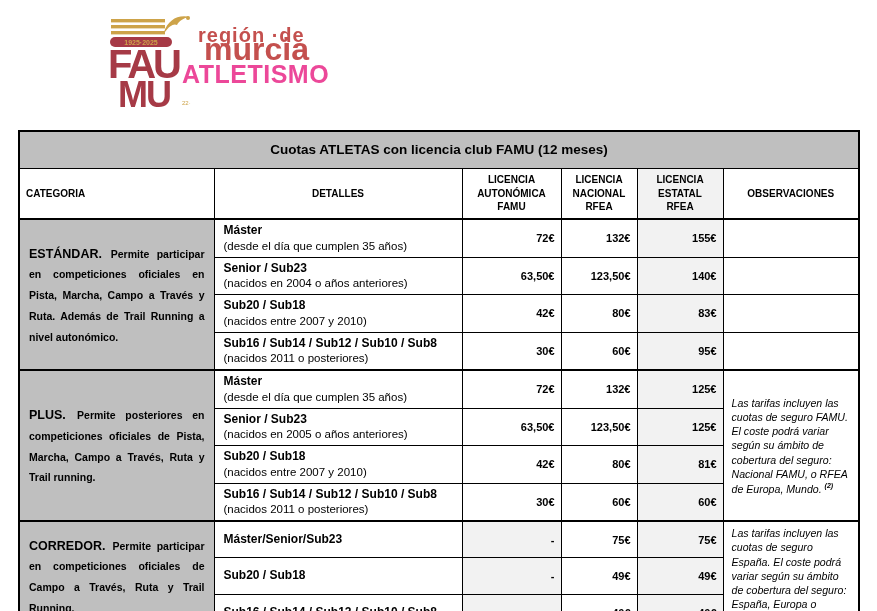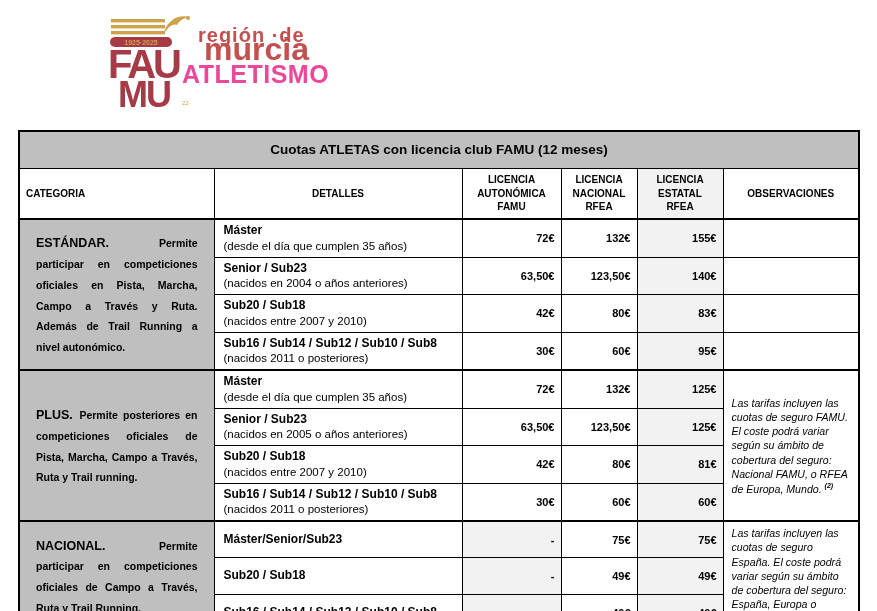--- a/index.html
+++ b/index.html
@@ -41,21 +41,21 @@
   .header-row td {
     font-weight:bold; font-size:10px; text-align:center; height:51px;
     line-height:1.35; white-space:pre-line;
   }
   .header-row .cat-h { text-align:left; padding-left:6px; white-space:normal; }
 
   tr.sec-top td { border-top:2px solid #000; }
 
   .cat-cell {
     background:#BFBFBF; font-weight:bold; text-align:justify;
-    padding:6px 16px; line-height:1.3;
+    padding:6px 9px; line-height:1.3;
   }
   .cat-name { font-size:12.5px; }
   .cat-desc { font-size:10.5px; }
 
   .detail-cell { padding:3px 9px; line-height:1.3; }
   .detail-main { font-weight:bold; font-size:12px; }
   .detail-note { font-size:11.5px; font-weight:normal; }
 
   .price { text-align:right; font-weight:bold; font-size:11px; }
   .lg { background:#F2F2F2; }
@@ -210,21 +210,21 @@
       <div class="detail-main">Sub16 / Sub14 / Sub12 / Sub10 / Sub8</div>
       <div class="detail-note">(nacidos 2011 o posteriores)</div>
     </td>
     <td class="price">30€</td>
     <td class="price">60€</td>
     <td class="price lg">60€</td>
   </tr>
 
   <tr class="sec-top" style="height:33px">
     <td class="cat-cell" rowspan="3">
-      <span class="cat-name">NACIONAL.</span>
+      <span class="cat-name">CORREDOR.</span>
       <span class="cat-desc">Permite participar en competiciones oficiales de Campo a Través, Ruta y Trail Running.</span>
     </td>
     <td class="detail-cell">
       <div class="detail-main">Máster/Senior/Sub23</div>
     </td>
     <td class="price lg">-</td>
     <td class="price">75€</td>
     <td class="price lg">75€</td>
     <td class="obs-cell" rowspan="3">
       <span>Las tarifas incluyen las cuotas de seguro España. El coste podrá variar según su ámbito de cobertura del seguro: España, Europa o Mundo.</span>

